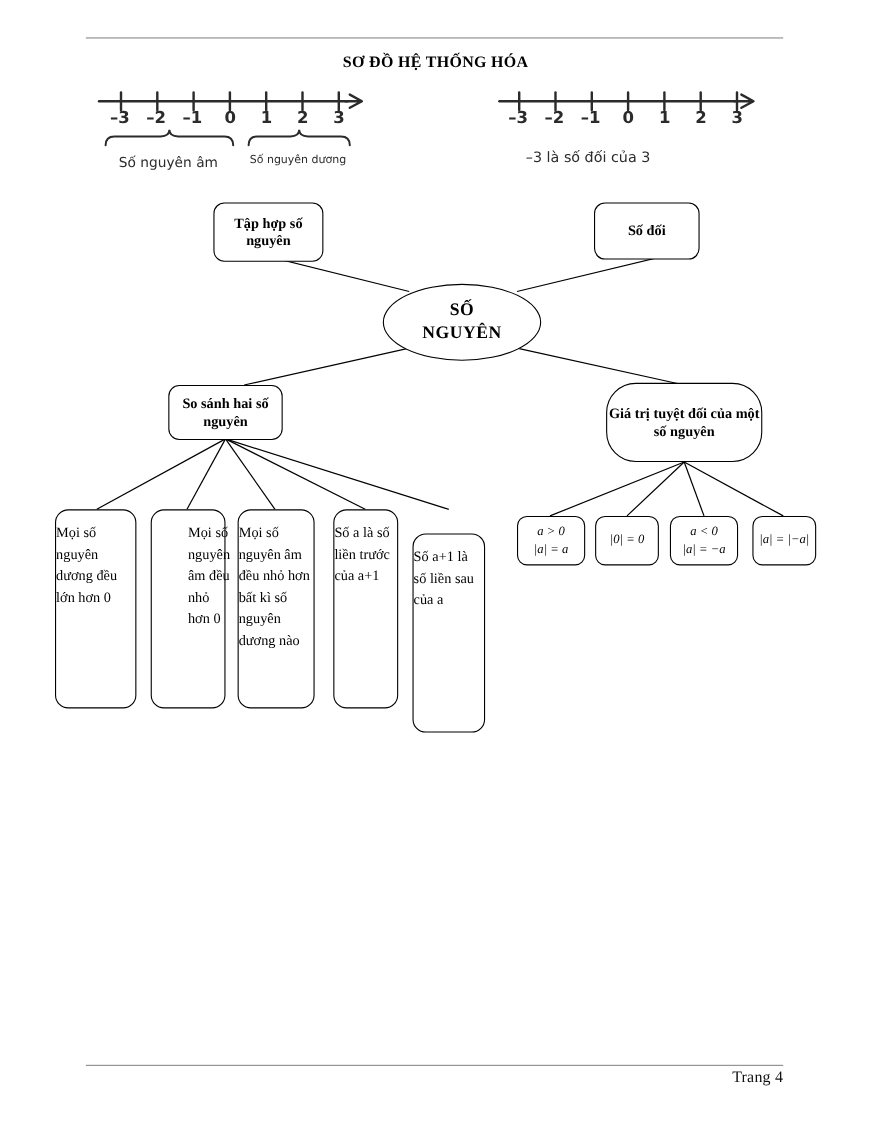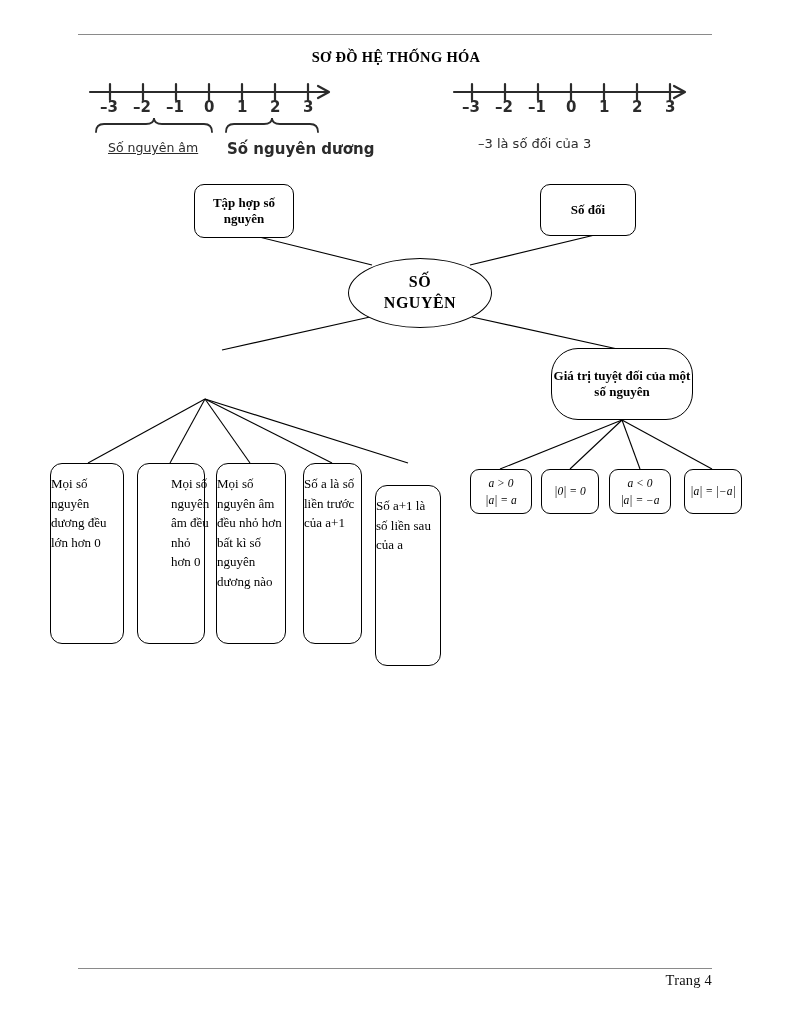--- a/index.html
+++ b/index.html
@@ -175,22 +175,22 @@
     </svg>
 
     <span class="nl-label" style="left:14px;  top:24px; font-size:15px; font-weight:700;">–3</span>
     <span class="nl-label" style="left:47px;  top:24px; font-size:15px; font-weight:700;">–2</span>
     <span class="nl-label" style="left:80px;  top:24px; font-size:15px; font-weight:700;">–1</span>
     <span class="nl-label" style="left:118px; top:24px; font-size:15px; font-weight:700;">0</span>
     <span class="nl-label" style="left:151px; top:24px; font-size:15px; font-weight:700;">1</span>
     <span class="nl-label" style="left:184px; top:24px; font-size:15px; font-weight:700;">2</span>
     <span class="nl-label" style="left:217px; top:24px; font-size:15px; font-weight:700;">3</span>
 
-    <span class="nl-label" style="left:22px;  top:66px; font-size:12.5px;text-decoration:underline;">Số nguyên âm</span>
-    <span class="nl-label" style="left:141px; top:66px; font-size:15px;font-weight:bold;">Số nguyên dương</span>
+    <span class="nl-label" style="left:22px;  top:66px; font-size:12.5px;">Số nguyên âm</span>
+    <span class="nl-label" style="left:141px; top:66px; font-size:10px;">Số nguyên dương</span>
   </div>
 
   <div class="numline-figure" id="numline-right">
     <svg class="numline-svg" width="270" height="90" viewBox="0 0 270 90">
       <g stroke="#2b2b2b" stroke-width="2.2" stroke-linecap="round" fill="none">
         <line x1="18" y1="18" x2="232" y2="18"></line>
         <line x1="36" y1="10" x2="36" y2="26"></line>
         <line x1="69" y1="10" x2="69" y2="26"></line>
         <line x1="102" y1="10" x2="102" y2="26"></line>
         <line x1="135" y1="10" x2="135" y2="26"></line>
@@ -244,20 +244,23 @@
     </div>
 
     <div class="node rounded" style="left:170px; top:14px; width:100px; height:54px; font-size:13px;margin-left:24px;">
       <span>Tập hợp số nguyên</span>
     </div>
 
     <div class="node rounded" style="left:540px; top:14px; width:96px; height:52px; font-size:13px;">
       <span>Số đối</span>
     </div>
 
+    <div class="node rounded" style="left:153px; top:180px; width:104px; height:50px; font-size:13px;">
+      <span>So sánh hai số nguyên</span>
+    </div>
 
     <div class="node rounded" style="left:551px; top:178px; width:142px; height:72px; font-size:13px;border-radius:27px;">
       <span>Giá trị tuyệt đối của một số nguyên</span>
     </div>
 
     <div class="leaf" style="left:50px;  top:293px; width:74px;  height:181px;">
       <span>Mọi số nguyên dương đều lớn hơn 0</span>
     </div>
     <div class="leaf" style="left:137px; top:293px; width:68px;  height:181px;padding-left:38px;">
       <span>Mọi số nguyên âm đều nhỏ hơn 0</span>

